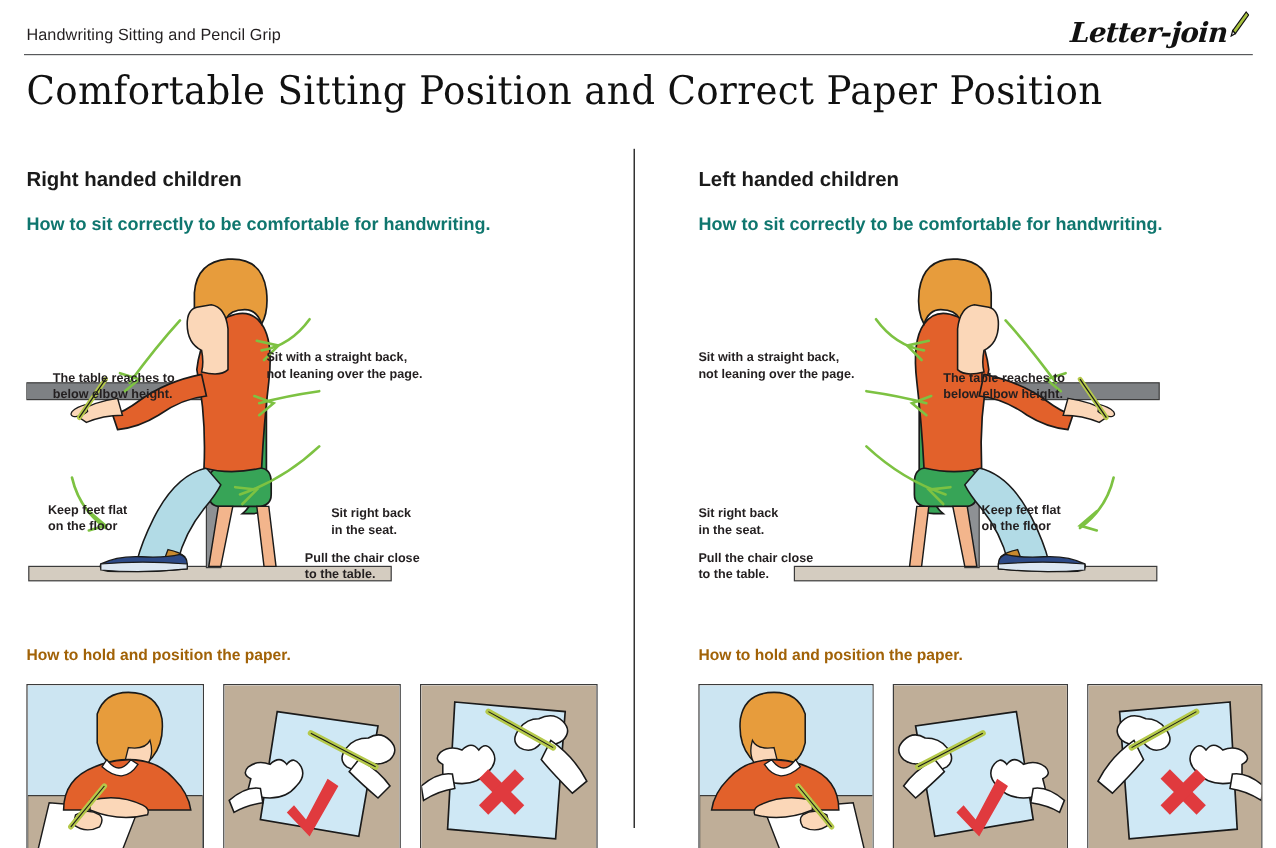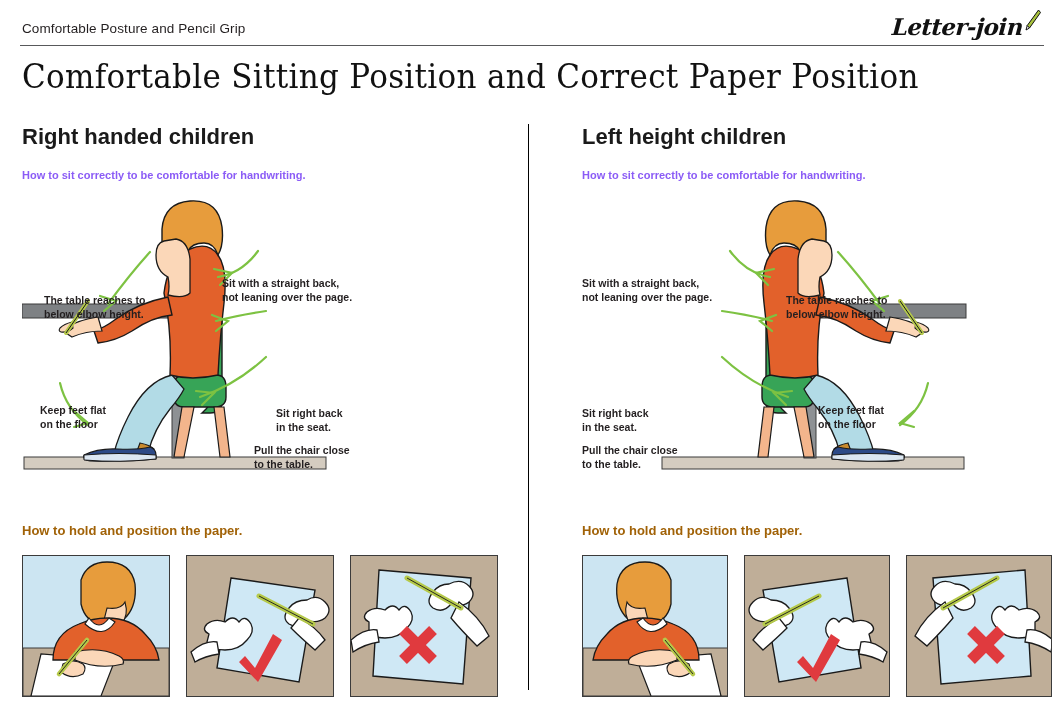--- a/index.html
+++ b/index.html
@@ -21,41 +21,41 @@
   .doc-title{position:absolute;left:22px;top:57px;font-family:"DejaVu Serif", serif;
     font-size:31px;font-weight:400;color:#111;letter-spacing:.3px;white-space:nowrap;
     transform:scaleY(1.06);transform-origin:left top;}
 
   
   .divider{position:absolute;left:528px;top:124px;width:1px;height:566px;background:#000;}
   .col{position:absolute;top:124px;}
   .col-left{left:22px;width:490px;}
   .col-right{left:582px;width:470px;}
 
-  .col-h1{font-size:22px;font-weight:700;color:#1a1a1a;margin:0 0 0 0;line-height:1.2;}
-  .col-h2{font-size:11px;font-weight:700;color:#8b5cf6;margin:19px 0 0 0;}
+  .col-h1{font-size:17px;font-weight:700;color:#1a1a1a;margin:16px 0 0 0;line-height:1.2;}
+  .col-h2{font-size:15px;font-weight:700;color:#0f766e;margin:19px 0 0 0;}
 
   
   .scene{position:relative;width:100%;height:300px;margin-top:8px;}
   .scene svg{position:absolute;left:0;top:0;}
 
   .anno{position:absolute;font-size:10.5px;line-height:1.32;color:#231f20;white-space:pre-line;font-weight:bold;}
 
   
   .paper-h{font-size:13px;font-weight:700;color:#a16207;margin:0;}
   .panels{display:flex;gap:16px;margin-top:17px;}
   .panel{width:146px;height:140px;border:1px solid #3b3b3b;position:relative;overflow:hidden;}
   .panel svg{display:block;}
 </style>
 </head>
 <body>
 
 <div class="page">
 
-  <div class="hdr-title">Comfortable Posture and Pencil Grip</div>
+  <div class="hdr-title">Handwriting Sitting and Pencil Grip</div>
   <div class="hdr-rule"></div>
 
   <div class="logo">
     <span class="logo-text">Letter-join</span>
     <span class="logo-pencil">
       <svg width="17" height="22" viewBox="0 0 17 22">
         <polygon points="14.5,1 16.5,3.5 5.5,19 3.2,16.6" fill="#A9C33E" stroke="#111" stroke-width="1"></polygon>
         <polygon points="3.2,16.6 5.5,19 2,21" fill="#ffffff" stroke="#111" stroke-width="1"></polygon>
       </svg>
     </span>
@@ -172,21 +172,21 @@
           <g stroke="#E03A3E" stroke-width="11" stroke-linecap="butt">
             <line x1="52" y1="74" x2="82" y2="104"></line>
             <line x1="82" y1="74" x2="52" y2="104"></line>
           </g>
         </svg>
       </div>
     </div>
   </div>
 
   <div class="col col-right">
-    <h1 class="col-h1">Left height children</h1>
+    <h1 class="col-h1">Left handed children</h1>
     <h2 class="col-h2">How to sit correctly to be comfortable for handwriting.</h2>
 
     <div class="scene">
       <svg width="470" height="300" viewBox="0 0 470 300">
         <g transform="translate(470,0) scale(-1,1)">
           <rect x="88" y="268" width="302" height="12" fill="#D4CCC0" stroke="#3b3b3b" stroke-width="1"></rect>
           <rect x="86" y="115" width="180" height="14" fill="#7E8184" stroke="#3b3b3b" stroke-width="1"></rect>
           <rect x="236" y="129" width="12" height="140" fill="#8E9194" stroke="#3b3b3b" stroke-width="1"></rect>
 
           <path d="M272 100 q14 -4 14 16 l0 96 q0 12 -12 12 l-8 0 q10 -8 10 -20 l0 -90 q0 -12 -4 -14 z" fill="#37A457" stroke="#1a1a1a" stroke-width="1.4"></path>

